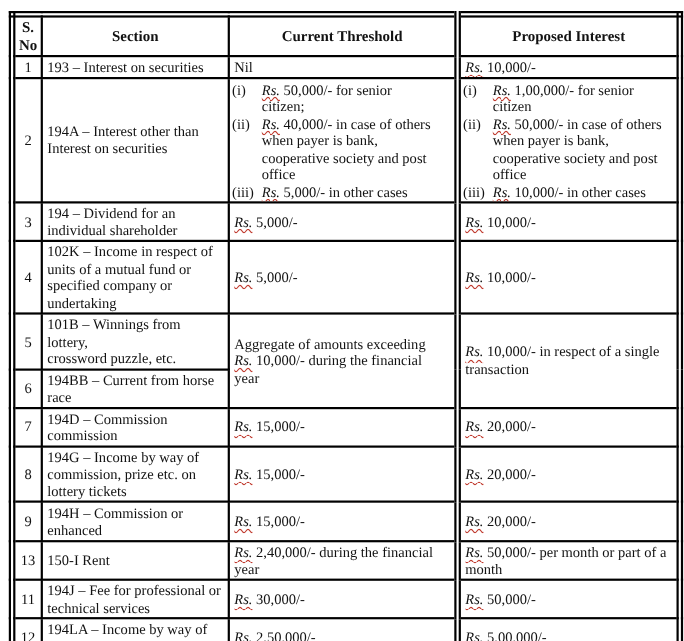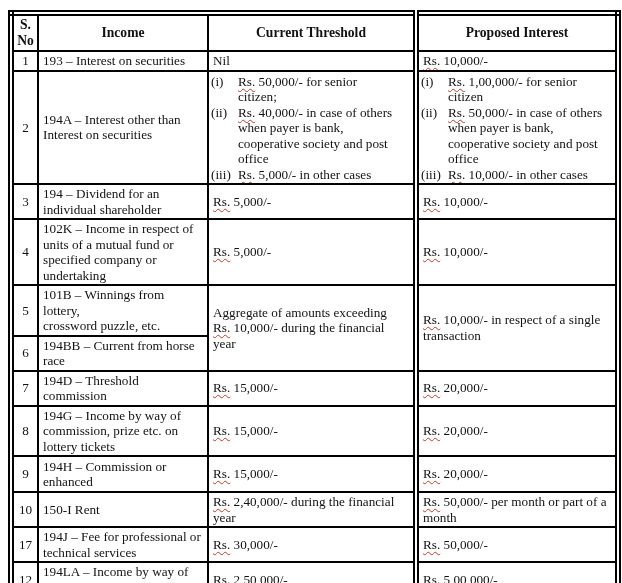--- a/index.html
+++ b/index.html
@@ -39,36 +39,37 @@
   td.list-cell { vertical-align:top; padding:2px 2px 1px 2px; }
   .li { display:flex; align-items:flex-start; }
   .li-label { flex:0 0 27px; }
   .li-text { flex:1; white-space:pre-line; }
   .misspell {
     text-decoration-line:underline;
     text-decoration-style:wavy;
     text-decoration-color:#c03a2e;
     text-decoration-thickness:1px;
     text-underline-offset:2px;
+    font-style:italic;
   }
 </style>
 </head>
 <body>
 
 <table class="tds">
   <colgroup>
     <col style="width:27px">
       <col style="width:170px">
       <col style="width:208px">
       <col style="width:202px">
   </colgroup>
   <thead>
     <tr style="height:35px">
       <th>S. No</th>
-      <th>Income</th>
+      <th>Section</th>
       <th>Current Threshold</th>
       <th class="dblL">Proposed Interest</th>
     </tr>
   </thead>
   <tbody>
     <tr style="height:18px">
       <td class="sno">1</td>
       <td class="pre">193 – Interest on securities</td>
       <td class="pre">Nil</td>
       <td class="pre dblL"><span class="misspell">Rs.</span> 10,000/-</td>
@@ -140,49 +141,49 @@
       <td class="pre dblL" rowspan="2"><span class="misspell">Rs.</span> 10,000/- in respect of a single
 transaction</td>
     </tr>
     <tr style="height:32px">
       <td class="sno">6</td>
       <td class="pre">194BB – Current from horse
 race</td>
     </tr>
     <tr style="height:24px">
       <td class="sno">7</td>
-      <td class="pre">194D – Threshold commission</td>
+      <td class="pre">194D – Commission commission</td>
       <td class="pre"><span class="misspell">Rs.</span> 15,000/-</td>
       <td class="pre dblL"><span class="misspell">Rs.</span> 20,000/-</td>
     </tr>
     <tr style="height:50px">
       <td class="sno">8</td>
       <td class="pre">194G – Income by way of
 commission, prize etc. on
 lottery tickets</td>
       <td class="pre"><span class="misspell">Rs.</span> 15,000/-</td>
       <td class="pre dblL"><span class="misspell">Rs.</span> 20,000/-</td>
     </tr>
     <tr style="height:36px">
       <td class="sno">9</td>
       <td class="pre">194H – Commission or
 enhanced</td>
       <td class="pre"><span class="misspell">Rs.</span> 15,000/-</td>
       <td class="pre dblL"><span class="misspell">Rs.</span> 20,000/-</td>
     </tr>
     <tr style="height:33px">
-      <td class="sno">10</td>
+      <td class="sno">13</td>
       <td class="pre">150-I Rent</td>
       <td class="pre"><span class="misspell">Rs.</span> 2,40,000/- during the financial
 year</td>
       <td class="pre dblL"><span class="misspell">Rs.</span> 50,000/- per month or part of a
 month</td>
     </tr>
     <tr style="height:33px">
-      <td class="sno">17</td>
+      <td class="sno">11</td>
       <td class="pre">194J – Fee for professional or
 technical services</td>
       <td class="pre"><span class="misspell">Rs.</span> 30,000/-</td>
       <td class="pre dblL"><span class="misspell">Rs.</span> 50,000/-</td>
     </tr>
     <tr style="height:32px">
       <td class="sno">12</td>
       <td class="pre">194LA – Income by way of
 enhanced compensation</td>
       <td class="pre"><span class="misspell">Rs.</span> 2,50,000/-</td>

